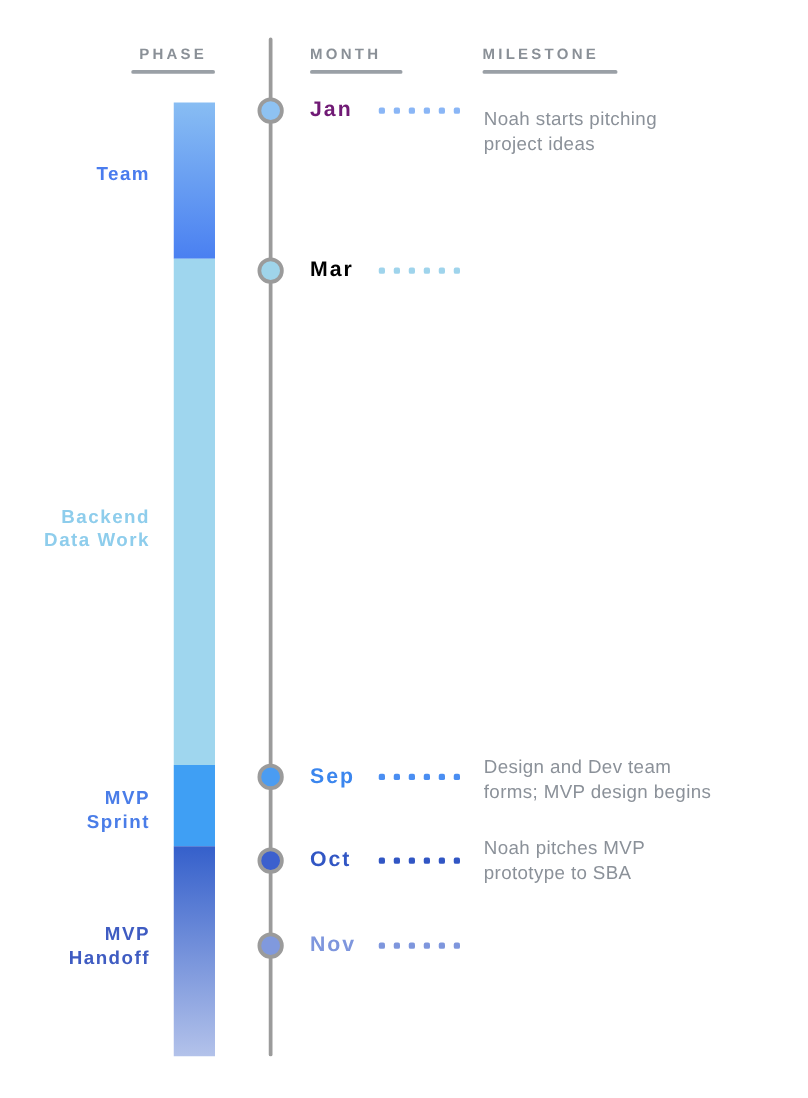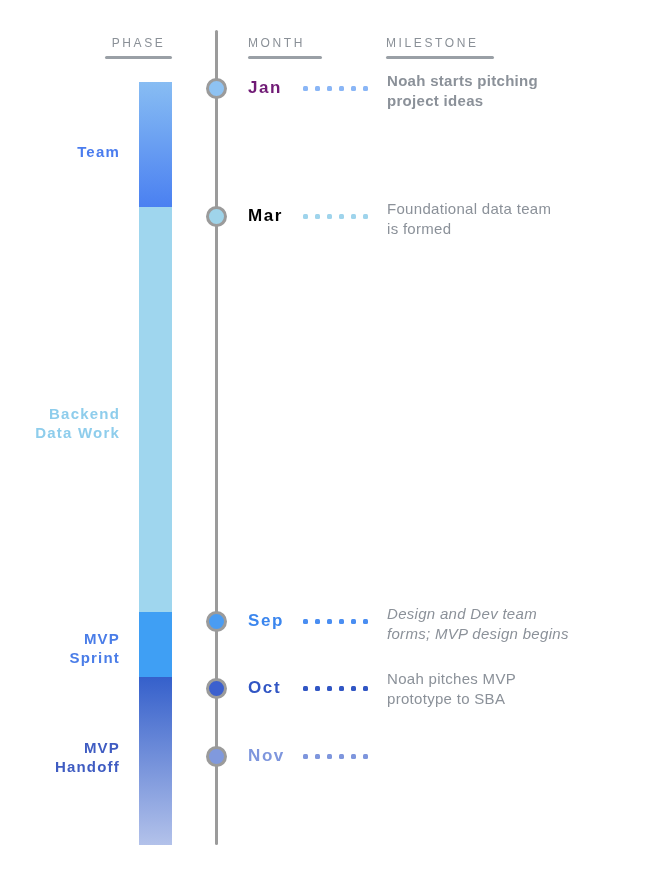--- a/index.html
+++ b/index.html
@@ -2,21 +2,21 @@
 <html><head>
 <meta charset="utf-8">
 <style>
   * { margin:0; padding:0; box-sizing:border-box; }
   html,body { background:#ffffff; }
   body { font-family:"Liberation Sans", sans-serif; }
   .canvas { position:relative; width:646px; height:878px; background:#ffffff; overflow:hidden; }
 
   
   .col-header { position:absolute; top:36px; }
-  .col-header .txt { display:block; font-size:12px; font-weight:normal; letter-spacing:2.6px; color:#8a9097; white-space:nowrap; }
+  .col-header .txt { display:block; font-size:12px; font-weight:bold; letter-spacing:2.6px; color:#8a9097; white-space:nowrap; }
   .col-header .rule { height:3px; background:#9aa0a6; border-radius:2px; margin-top:6px; }
 
   
   .vline { position:absolute; left:215px; top:30px; width:3px; height:815px; background:#9b9b9b; border-radius:2px; }
 
   
   .bar-seg { position:absolute; left:139px; width:33px;
              background:linear-gradient(to bottom, var(--from), var(--to)); }
 
   
@@ -57,21 +57,21 @@
     <div class="rule" style="width: 108px; background-color: rgb(154, 160, 166);"></div>
   </div>
 
   <div class="vline" style="background-color: rgb(155, 155, 155);"></div>
 
   <div class="bar-seg" style="top: 82px; height: 125px; --from: #88bdf3; --to: #4a80f1;"></div>
   <div class="bar-seg" style="top: 207px; height: 405px; --from: #9fd6ee; --to: #9fd6ee;"></div>
   <div class="bar-seg" style="top: 612px; height: 65px; --from: #3f9ff4; --to: #3f9ff4;"></div>
   <div class="bar-seg" style="top: 677px; height: 168px; --from: #3560cb; --to: #b3c2ea;"></div>
 
-  <div class="phase-label" style="top: 130px; color: rgb(74, 124, 238); margin-top: 12px;">
+  <div class="phase-label" style="top: 130px; color: rgb(74, 124, 238);">
     <div>Team</div>
   </div>
   <div class="phase-label" style="top: 404px; color: rgb(142, 205, 236);">
     <div>Backend</div>
     <div>Data Work</div>
   </div>
   <div class="phase-label" style="top: 629px; color: rgb(74, 125, 232);">
     <div>MVP</div>
     <div>Sprint</div>
   </div>
@@ -83,51 +83,47 @@
   <div class="node" style="top: 78px; background-color: rgb(142, 194, 242);"></div>
   <div class="month" style="top: 78px; color: #701a75;">Jan</div>
   <div class="dots" style="top: 86px; color: rgb(138, 182, 246);">
       <i></i>
       <i></i>
       <i></i>
       <i></i>
       <i></i>
       <i></i>
     </div>
-  <div class="milestone" style="top:71px;font-weight:bold;">
+  <div class="milestone" style="top:86px;">
     <div>Noah starts pitching</div>
     <div>project ideas</div>
   </div>
 
   <div class="node" style="top: 206px; background-color: rgb(159, 212, 234);"></div>
   <div class="month" style="top: 206px; color: #000000;">Mar</div>
   <div class="dots" style="top: 214px; color: rgb(159, 212, 236);">
       <i></i>
       <i></i>
       <i></i>
       <i></i>
       <i></i>
       <i></i>
     </div>
-  <div class="milestone" style="top:199px;">
-    <div>Foundational data team</div>
-    <div>is formed</div>
-  </div>
 
   <div class="node" style="top: 611px; background-color: rgb(74, 156, 242);"></div>
   <div class="month" style="top: 611px; color: rgb(59, 134, 238);">Sep</div>
   <div class="dots" style="top: 619px; color: rgb(74, 142, 242);">
       <i></i>
       <i></i>
       <i></i>
       <i></i>
       <i></i>
       <i></i>
     </div>
-  <div class="milestone" style="top:604px;font-style:italic;">
+  <div class="milestone" style="top:604px;">
     <div>Design and Dev team</div>
     <div>forms; MVP design begins</div>
   </div>
 
   <div class="node" style="top: 678px; background-color: rgb(60, 96, 206);"></div>
   <div class="month" style="top: 678px; color: rgb(49, 86, 196);">Oct</div>
   <div class="dots" style="top: 686px; color: rgb(49, 86, 196);">
       <i></i>
       <i></i>
       <i></i>

